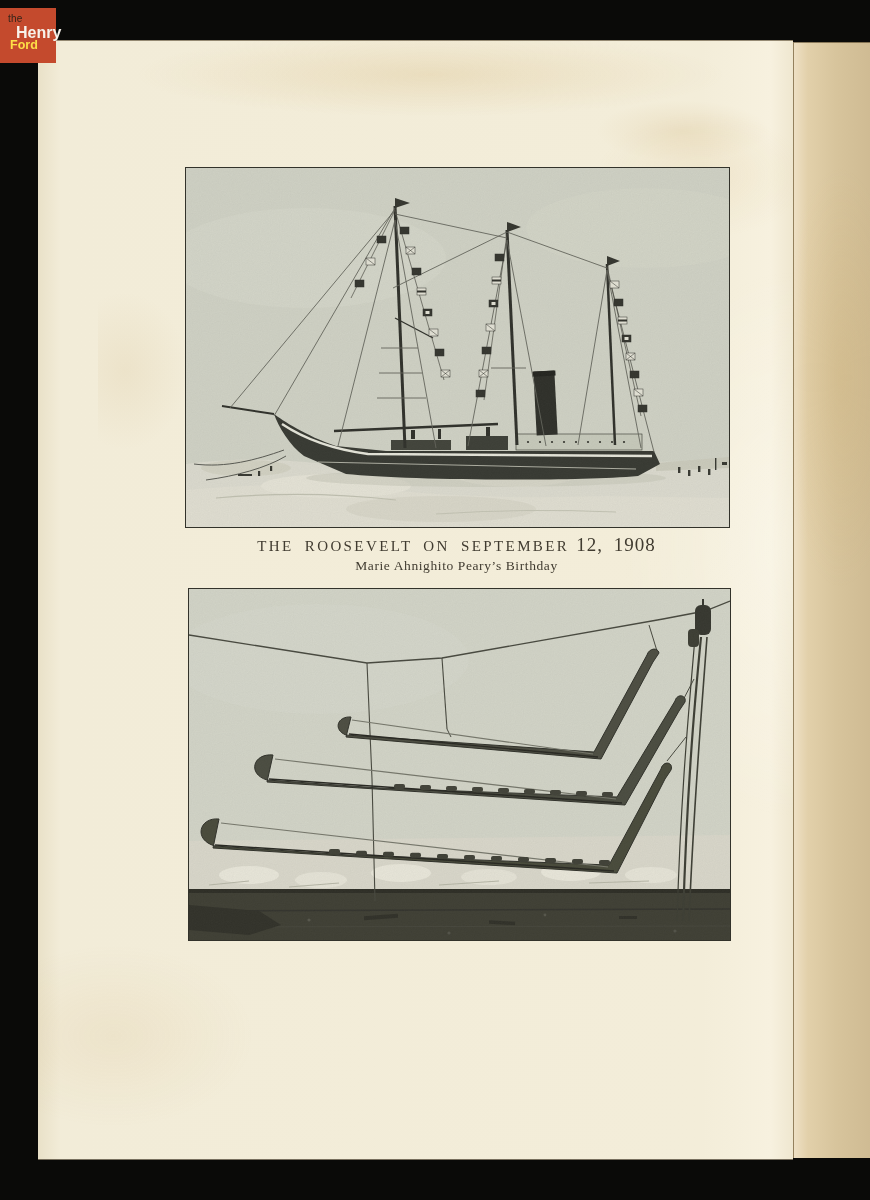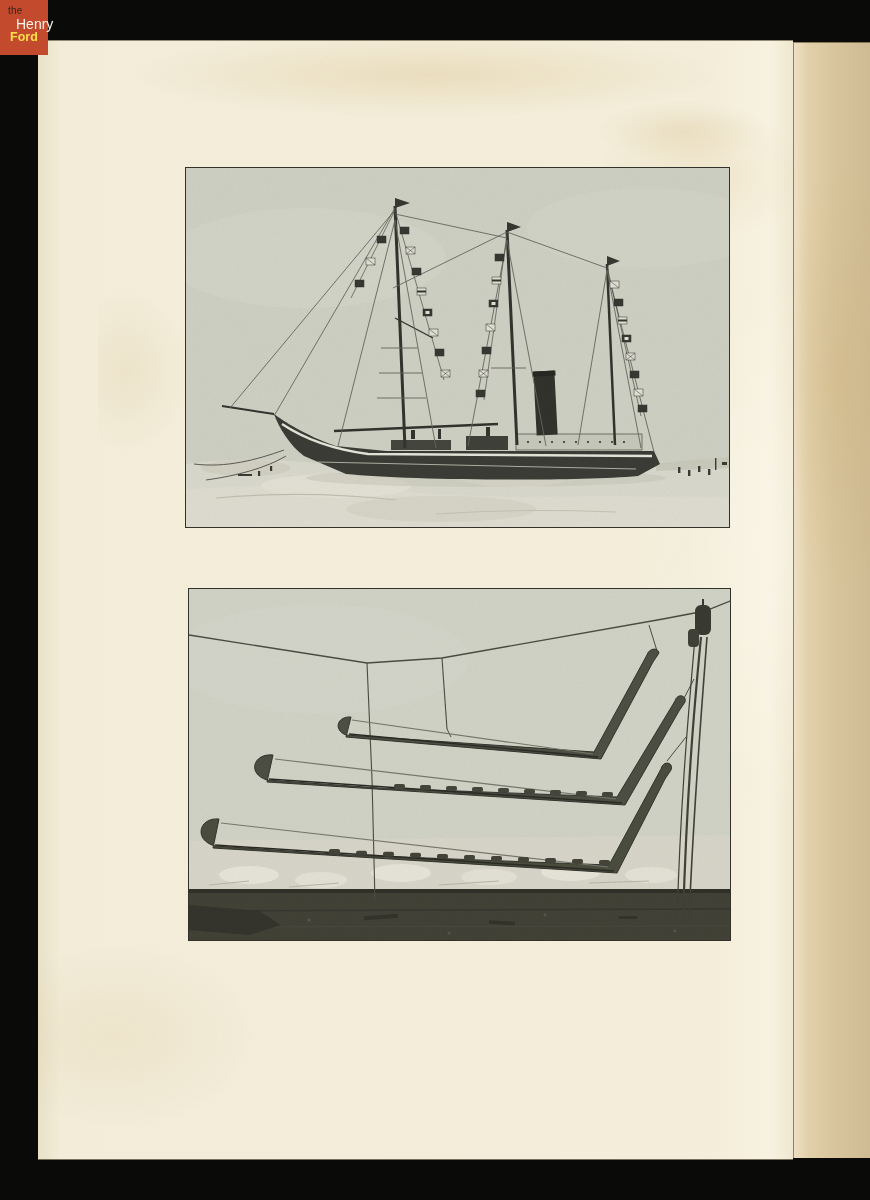--- a/index.html
+++ b/index.html
@@ -21,24 +21,24 @@
   
   #edge-strip{position:absolute;left:793px;top:42px;width:77px;height:1115px;
     background:
       radial-gradient(ellipse 90px 300px at 60% 30%, rgba(200,170,110,0.25), rgba(200,170,110,0) 70%),
       linear-gradient(to right,#eee0c4 0%,#e2d0aa 18%,#d7c49c 55%,#cfbb93 100%);
     border-left:1px solid rgba(90,72,40,0.5);
     border-top:1px solid rgba(70,55,30,.55);
   }
 
   
-  #logo{position:absolute;left:0;top:0;width:48px;height:55px;background:#c44a2d;
+  #logo{position:absolute;left:0;top:8px;width:56px;height:55px;background:#c44a2d;
         font-family:"Liberation Sans","DejaVu Sans",sans-serif;z-index:5;}
   #logo .the{position:absolute;left:8px;top:5px;font-size:10px;color:#33241a;letter-spacing:.2px;}
-  #logo .henry{position:absolute;left:16px;top:16px;font-size:14px;font-weight:normal;color:#f7f2ea;}
+  #logo .henry{position:absolute;left:16px;top:16px;font-size:16px;font-weight:bold;color:#f7f2ea;}
   #logo .ford{position:absolute;left:10px;top:30px;font-size:12.5px;font-weight:bold;color:#fde047;}
 
   
   .photo{position:absolute;border:1px solid #32322a;background:#d3d5c9;box-sizing:content-box;}
   #photo-ship{left:147px;top:126px;width:543px;height:359px;}
   #photo-sledges{left:150px;top:547px;width:541px;height:351px;}
   .photo svg{display:block;}
 
   
   .cap{position:absolute;text-align:center;color:#403b30;}
@@ -226,20 +226,24 @@
             <rect x="536" y="294" width="5" height="3"></rect>
           <rect x="84" y="298" width="2.2" height="5"></rect>
             <rect x="72" y="303" width="2.2" height="5"></rect>
           <rect x="52" y="306" width="14" height="2"></rect>
         </g>
 
         <rect width="543" height="359" filter="url(#grainA)" opacity=".10"></rect>
       </svg>
     </div>
 
+    <figcaption class="cap" id="cap-ship">
+      <div class="cap-line1"><span>THE ROOSEVELT ON SEPTEMBER</span><span class="cap-date">12, 1908</span></div>
+      <div class="cap-sub">Marie Ahnighito Peary’s Birthday</div>
+    </figcaption>
 
     <div class="photo" id="photo-sledges">
       <svg width="541" height="351" viewBox="0 0 541 351" aria-hidden="true">
         <defs>
           <filter id="grainB">
               <feTurbulence type="fractalNoise" baseFrequency="0.9" numOctaves="2" result="n"></feTurbulence>
             <feColorMatrix in="n" type="matrix" values="0 0 0 0 0.2 0 0 0 0 0.2 0 0 0 0 0.18 0.5 0.5 0.5 0 0"></feColorMatrix>
             </filter>
         </defs>
         <rect width="541" height="351" fill="#d5d7ca"></rect>

